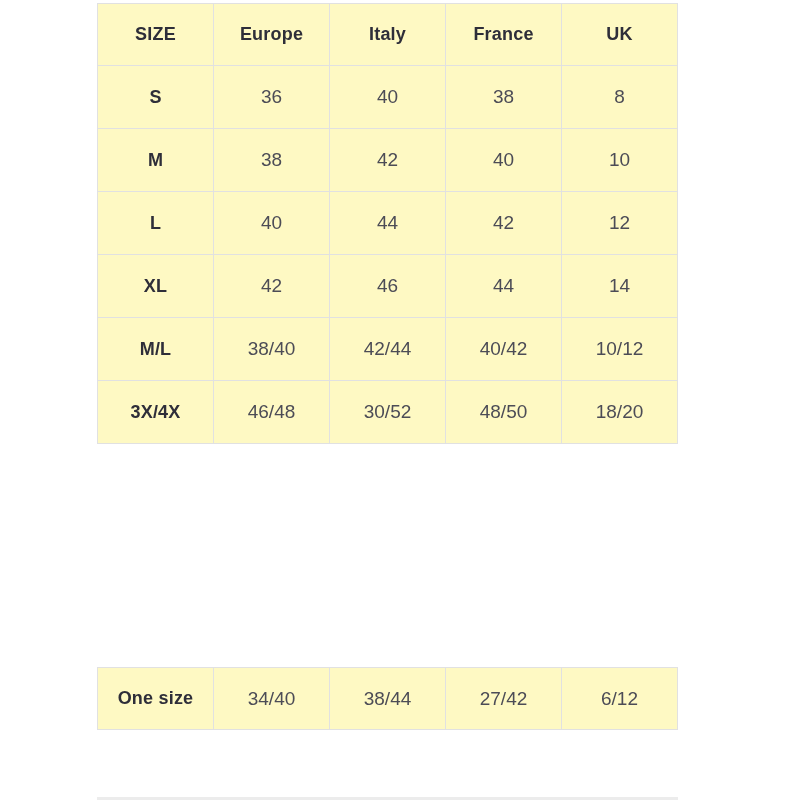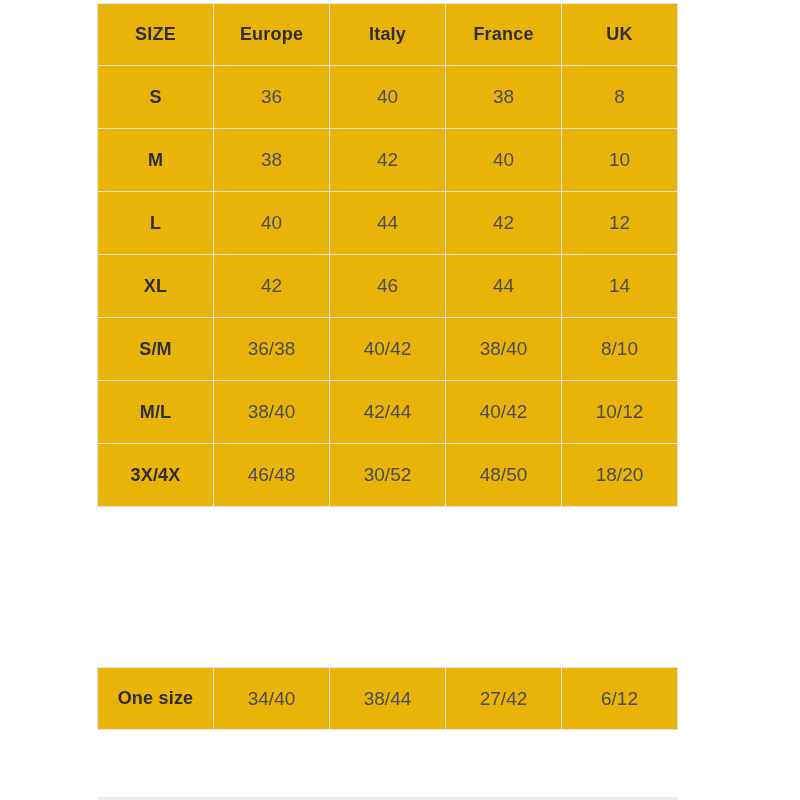--- a/index.html
+++ b/index.html
@@ -10,21 +10,21 @@
     background: #ffffff;
     font-family: "Liberation Sans", sans-serif;
     overflow: hidden;
   }
   .size-table {
     position: absolute;
     left: 97px;
     width: 581px;
     border-collapse: collapse;
     table-layout: fixed;
-    background: #eab308;
+    background: #fef9c3;
   }
   #table-main { top: 3px; }
   #table-extra { top: 667px; }
   .size-table th, .size-table td {
     border: 1px solid #e1e1e1;
     text-align: center;
     vertical-align: middle;
     width: 20%;
     padding: 0;
   }
@@ -93,27 +93,20 @@
       <td class="value-cell">12</td>
     </tr>
     <tr>
       <td class="label-cell">XL</td>
       <td class="value-cell">42</td>
       <td class="value-cell">46</td>
       <td class="value-cell">44</td>
       <td class="value-cell">14</td>
     </tr>
     <tr>
-      <td class="label-cell">S/M</td>
-      <td class="value-cell">36/38</td>
-      <td class="value-cell">40/42</td>
-      <td class="value-cell">38/40</td>
-      <td class="value-cell">8/10</td>
-    </tr>
-    <tr>
       <td class="label-cell">M/L</td>
       <td class="value-cell">38/40</td>
       <td class="value-cell">42/44</td>
       <td class="value-cell">40/42</td>
       <td class="value-cell">10/12</td>
     </tr>
     <tr>
       <td class="label-cell">3X/4X</td>
       <td class="value-cell">46/48</td>
       <td class="value-cell">30/52</td>

